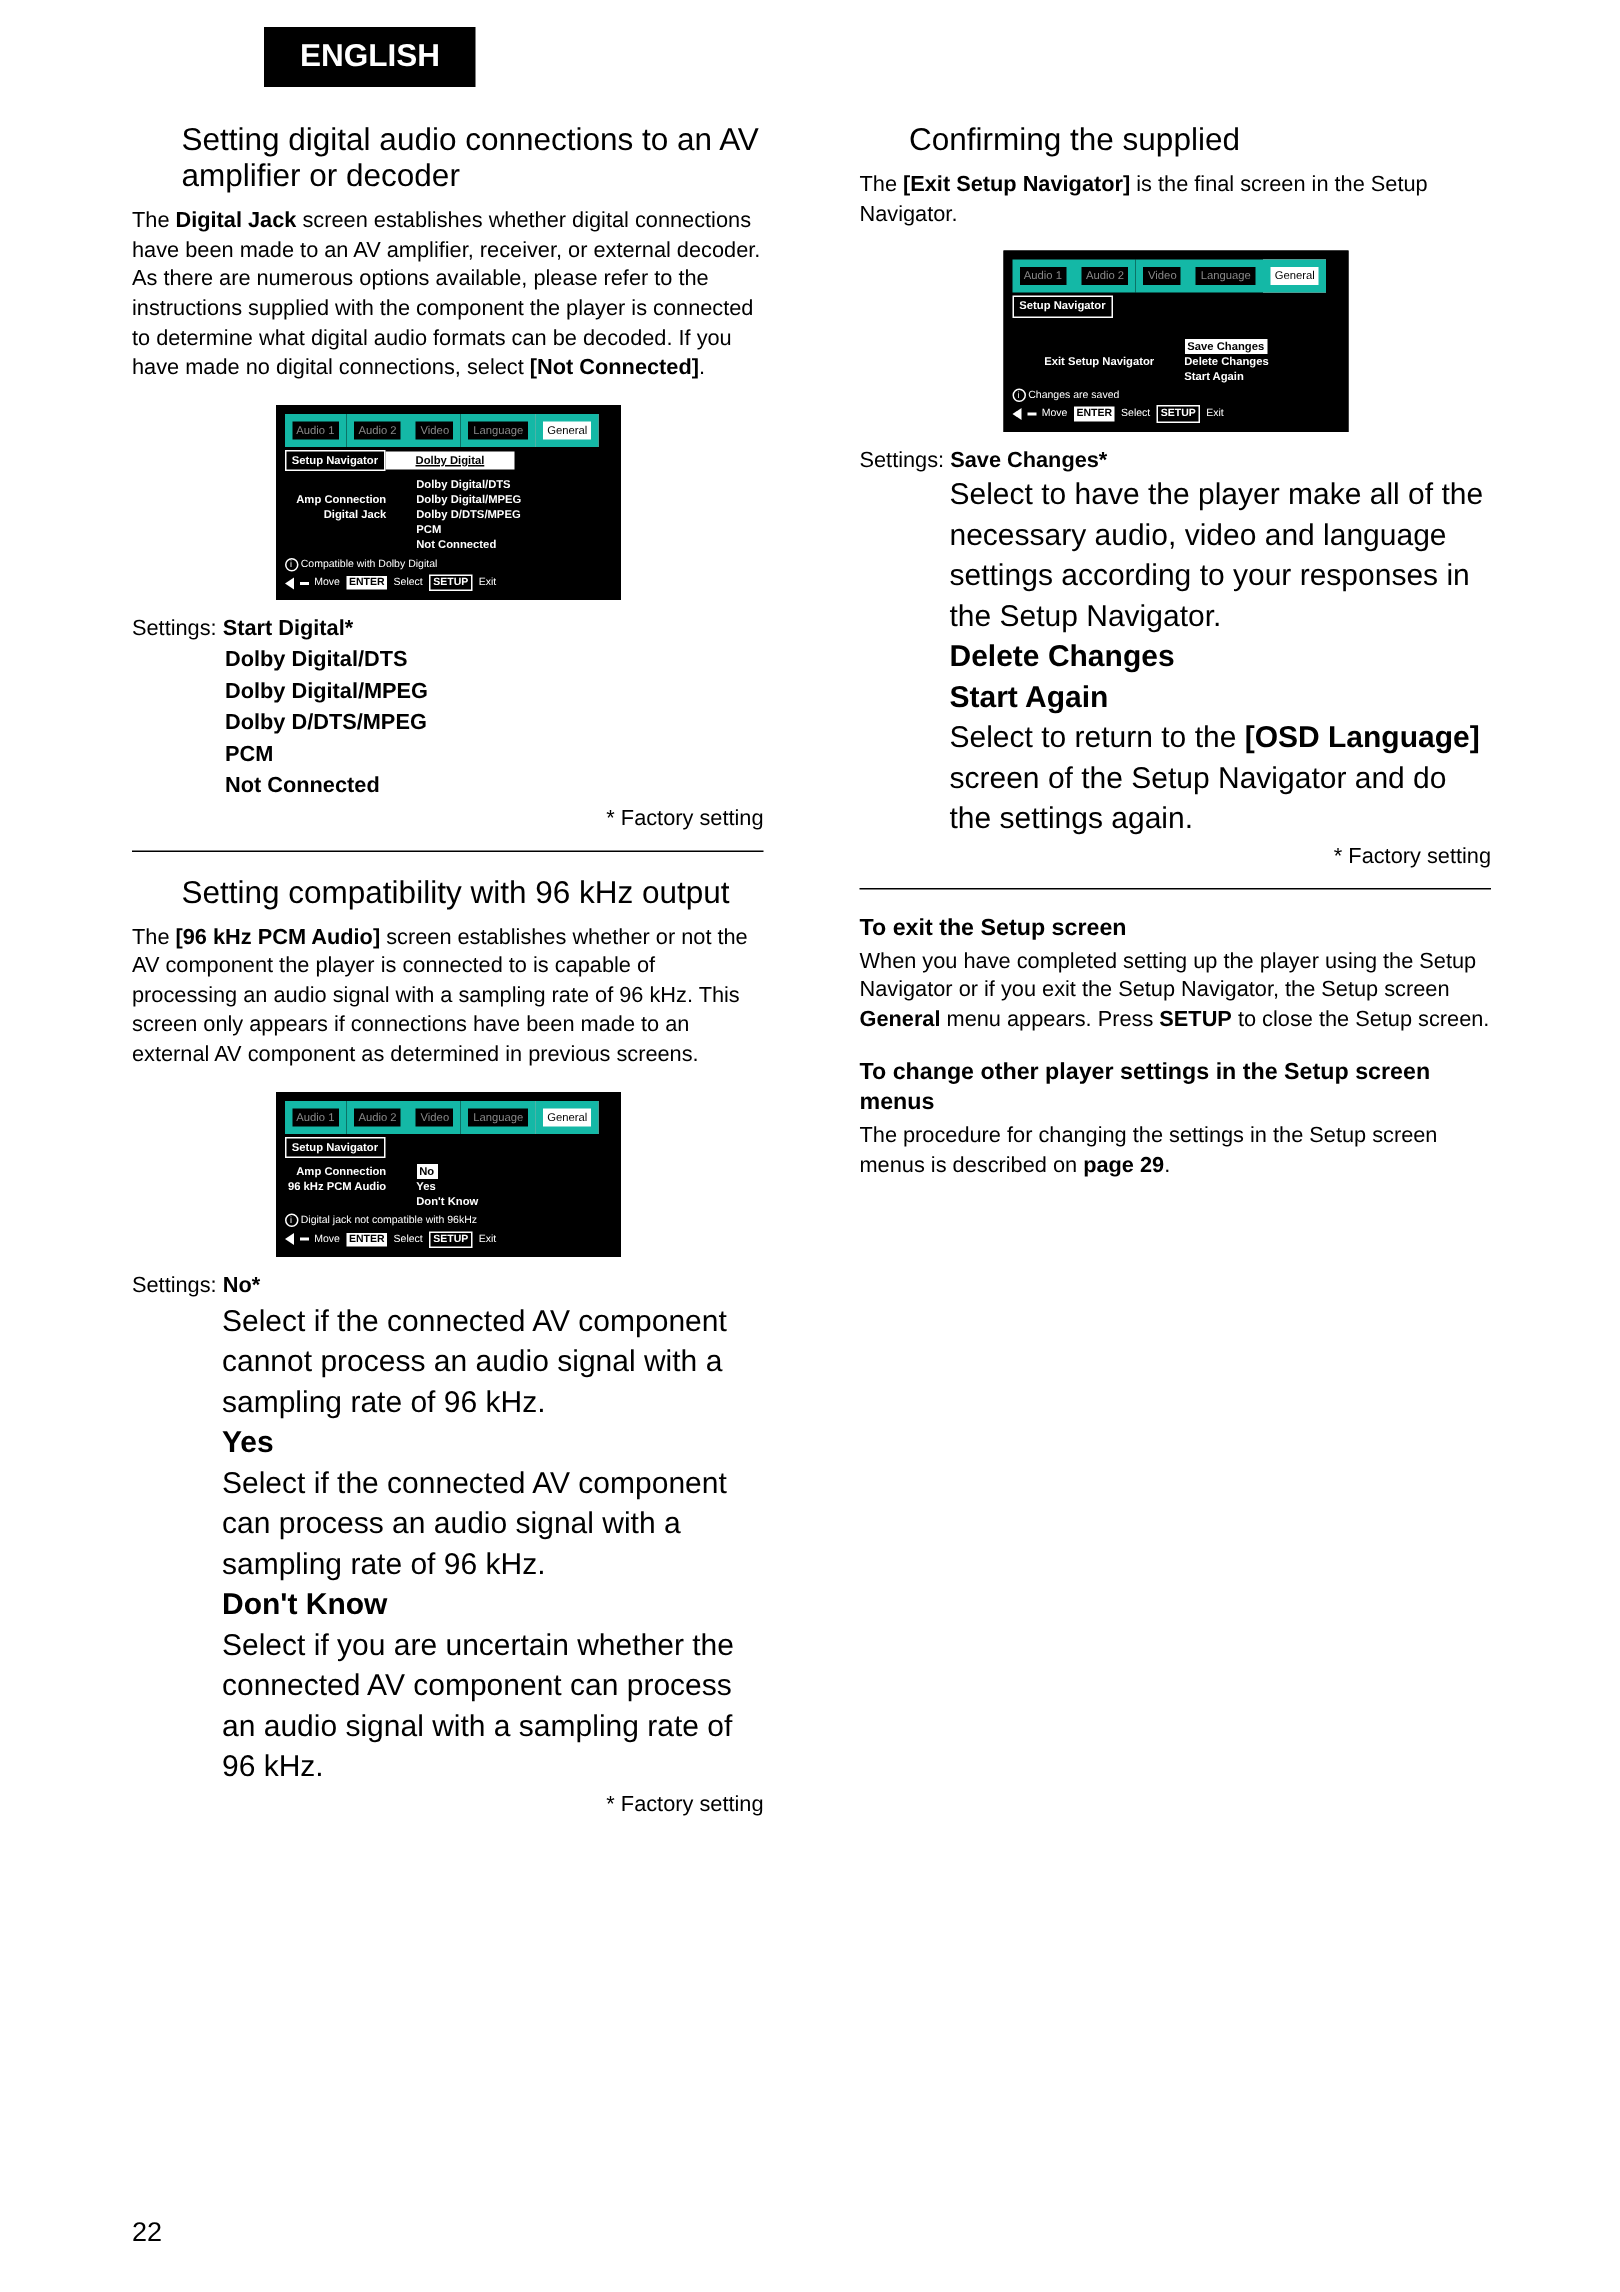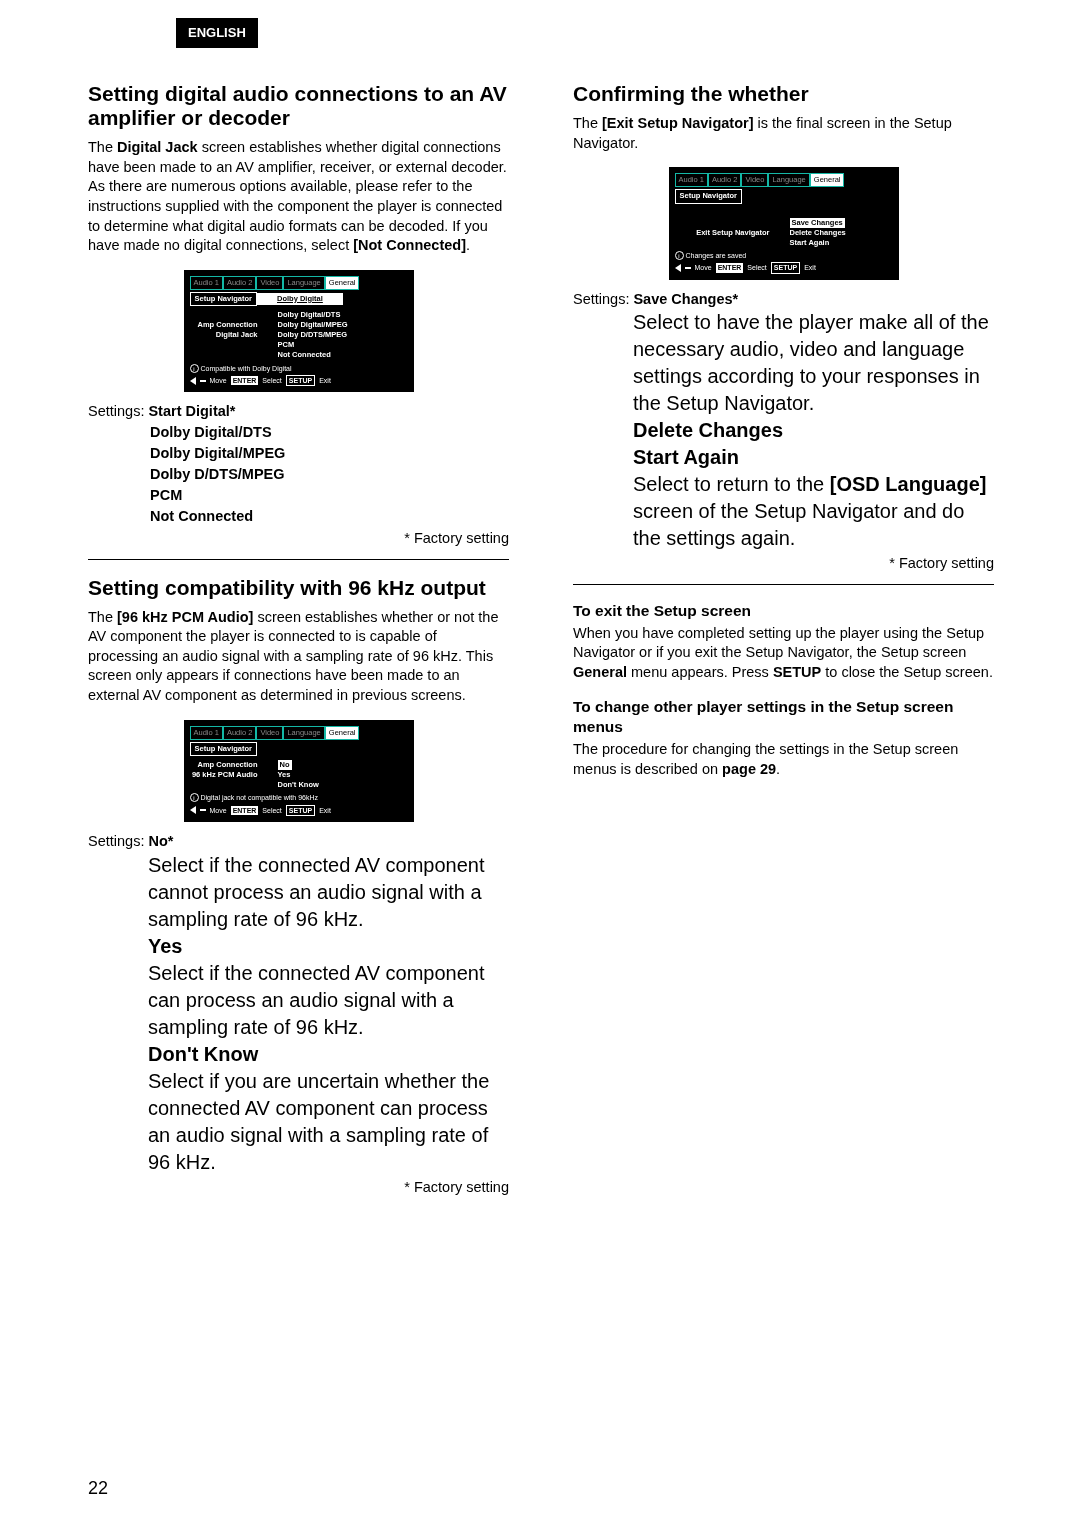--- a/index.html
+++ b/index.html
@@ -10,42 +10,42 @@
     height: 1528px;
     position: relative;
     font-size: 14px;
     line-height: 1.35;
     color: #000;
   }
   .lang-tab {
     position: absolute;
     top: 18px; left: 176px;
     background: #000; color: #fff;
-    font-weight: bold; font-size: 13px;
-    padding: 6px 12px;
+    font-weight: bold; font-size: 21px;
+    padding: 6px 24px;
   }
   .content {
     position: absolute;
     top: 82px; left: 88px;
     width: 906px;
     display: flex;
     gap: 64px;
   }
   .col { width: 424px; }
-  h1 { font-size: 21px; font-weight: bold; margin-bottom: 8px; line-height: 1.15; }
+  h1 { font-size: 21px; font-weight: normal; margin-bottom: 8px; line-height: 1.15; margin-left: 33px; }
   .para { margin-bottom: 10px; font-size: 14.5px; }
   .bold { font-weight: bold; }
   .osd-wrap { display:flex; justify-content:center; margin: 14px 0 10px 0; }
   .osd {
     width: 230px; background:#000; color:#fff;
     font-size: 8px; padding: 5px; border: 1px solid #000;
     position: relative;
   }
   .osd-tabs { display:flex; font-size:7.5px; }
-  .osd-tab { border:1px solid #14b8a6; padding:1px 3px; background:#000; color:#888; }
+  .osd-tab { border:5px solid #14b8a6; padding:1px 3px; background:#000; color:#888; }
   .osd-tab.active { background:#fff; color:#000; }
   .osd-bar { background:#000; border:1px solid #fff; color:#fff; display:inline-block; font-weight:bold; padding:1px 4px; margin-top:2px; font-size:7.5px; }
   .osd-val { background:#fff; color:#000; display:inline-block; font-weight:bold; padding:1px 20px; margin-left:0; font-size:7.5px;text-decoration:underline; }
   .osd-menu { margin: 4px 0 2px 0; }
   .osd-menu-row { display:flex; }
   .osd-left { width: 88px; text-align:right; padding-right:20px; font-weight:bold; font-size:7.5px; }
   .osd-right { flex:1; font-weight:bold; font-size:7.5px; }
   .osd-right .sel { background:#fff; color:#000; padding:0 2px; display:inline-block; }
   .osd-hint { font-size:7px; padding:1px 0; }
   .osd-foot { display:flex; align-items:center; gap:4px; font-size:7px; margin-top:1px; }
@@ -188,21 +188,21 @@
       <div>Select if the connected AV component cannot process an audio signal with a sampling rate of 96 kHz.</div>
       <div class="sub">Yes</div>
       <div>Select if the connected AV component can process an audio signal with a sampling rate of 96 kHz.</div>
       <div class="sub">Don't Know</div>
       <div>Select if you are uncertain whether the connected AV component can process an audio signal with a sampling rate of 96 kHz.</div>
     </div>
     <div class="factory">* Factory setting</div>
   </div>
 
   <div class="col">
-    <h1>Confirming the whether</h1>
+    <h1>Confirming the supplied</h1>
     <p class="para">
       <span>The </span><span class="bold">[Exit Setup Navigator]</span><span> is the final screen in the Setup Navigator.</span>
     </p>
 
     <div class="osd-wrap">
       <div class="osd">
         <div class="osd-tabs">
           <span class="osd-tab">Audio 1</span>
           <span class="osd-tab">Audio 2</span>
           <span class="osd-tab">Video</span>

